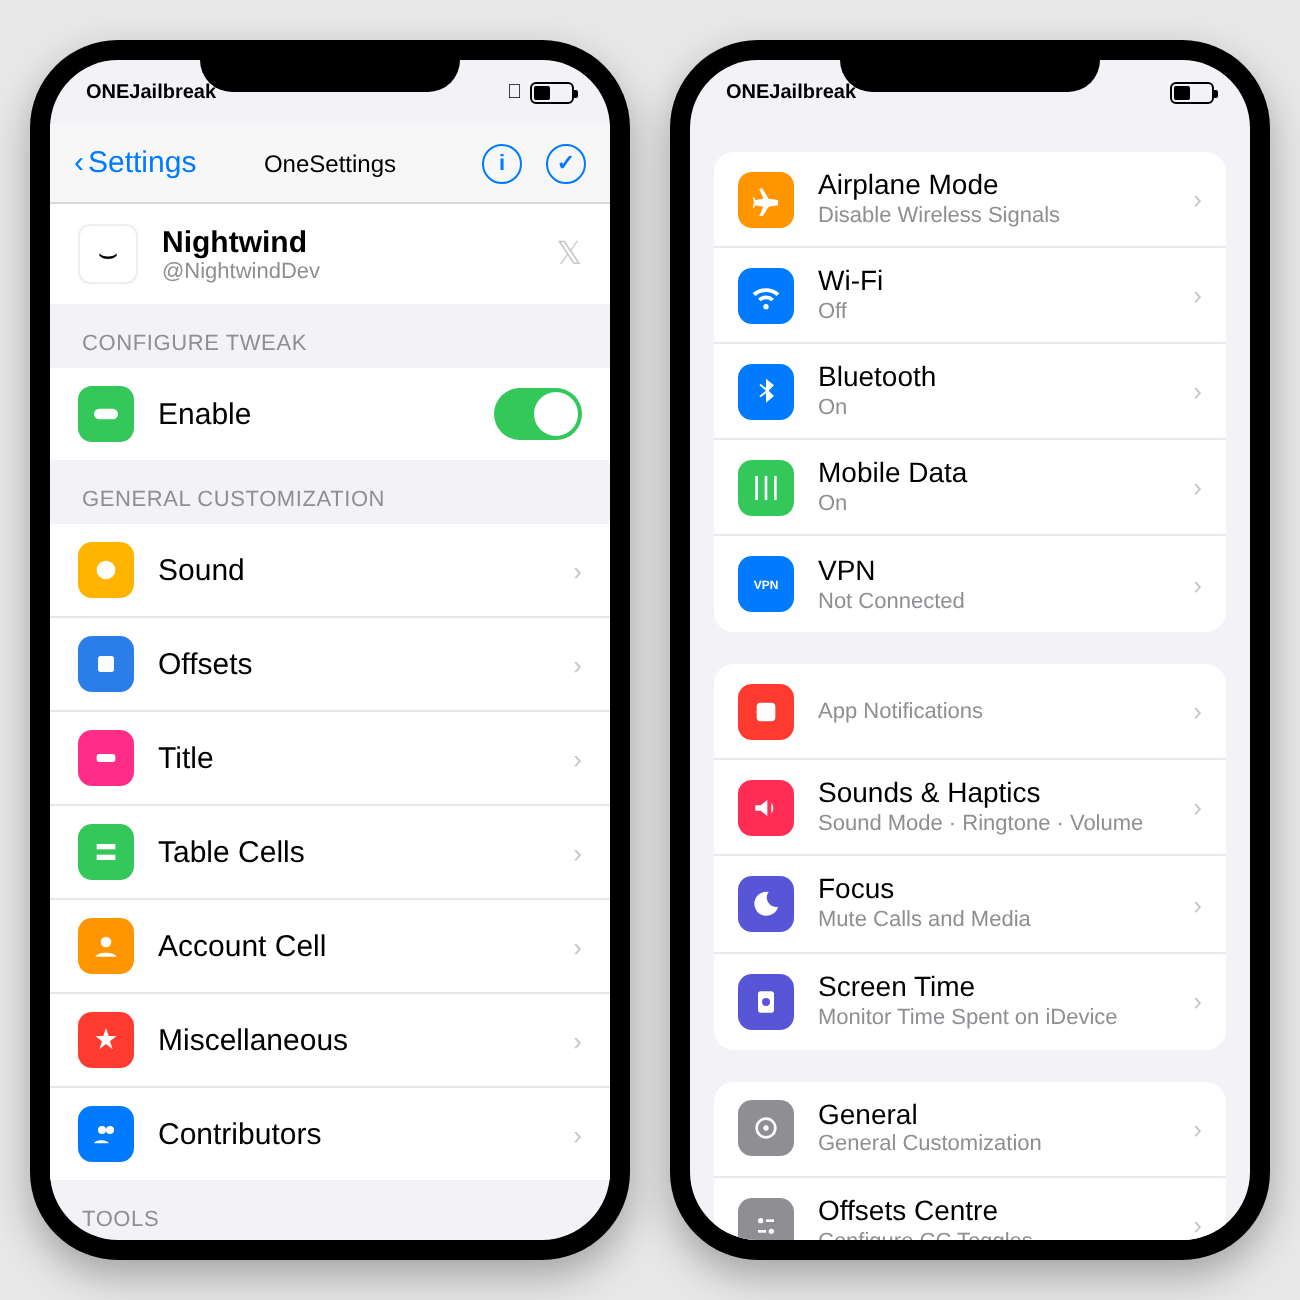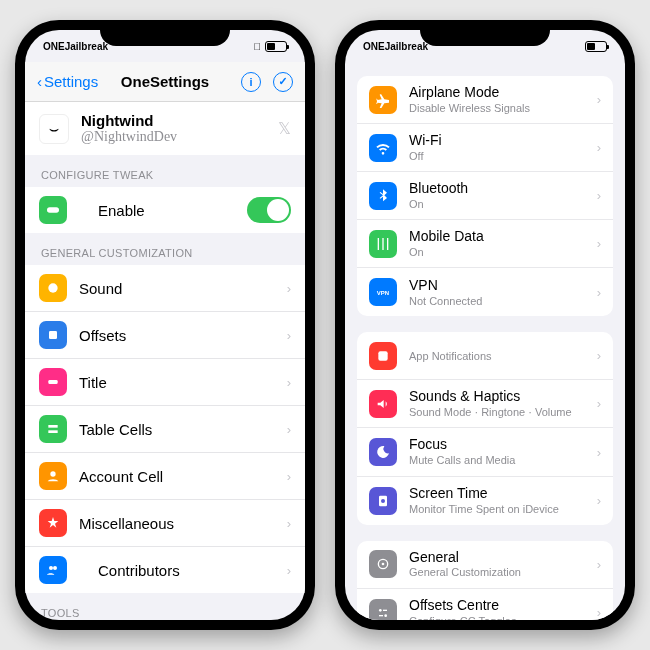--- a/index.html
+++ b/index.html
@@ -7,44 +7,44 @@
 .phone { width: 300px; height: 610px; background: #000; border-radius: 44px; padding: 10px; position: relative; box-shadow: 0 8px 20px rgba(0,0,0,.3); }
 .screen { width: 100%; height: 100%; background: #f2f2f7; border-radius: 34px; overflow: hidden; position: relative; }
 .notch { position: absolute; top: 0; left: 50%; transform: translateX(-50%); width: 130px; height: 26px; background: #000; border-radius: 0 0 16px 16px; z-index: 10; }
 .status { height: 32px; display: flex; justify-content: space-between; align-items: center; padding: 0 18px; font-size: 10px; font-weight: 600; }
 .status-r { display: flex; gap: 4px; align-items: center; }
 .bat { width: 22px; height: 11px; border: 1px solid #000; border-radius: 3px; position: relative; }
 .bat::after { content: ""; position: absolute; right: -3px; top: 3px; width: 2px; height: 4px; background: #000; border-radius: 0 1px 1px 0; }
 .bat-f { position: absolute; left: 1px; top: 1px; bottom: 1px; width: 40%; background: #000; border-radius: 1px; }
 .nav { height: 40px; background: #f7f7f7; border-bottom: 1px solid #d8d8d8; display: flex; align-items: center; padding: 0 12px; position: relative; }
 .back { display: flex; align-items: center; color: #007aff; font-size: 15px; gap: 2px; }
-.nav-t { position: absolute; left: 50%; transform: translateX(-50%); font-weight: 700; font-size: 15px; }
+.nav-t { position: absolute; left: 50%; transform: translateX(-50%); font-weight: 400; font-size: 12px; }
 .nav-ic { position: absolute; right: 12px; display: flex; gap: 12px; }
 .circ { width: 20px; height: 20px; border: 1.5px solid #007aff; border-radius: 50%; display: flex; align-items: center; justify-content: center; color: #007aff; font-size: 11px; font-weight: 600; }
 .content { height: calc(100% - 72px); overflow-y: hidden; }
 .content2 { height: calc(100% - 32px); overflow-y: hidden; padding-top: 14px; }
 .sect-h { font-size: 11px; color: #8e8e93; padding: 14px 16px 6px; text-transform: uppercase; letter-spacing: .3px; }
 .cell { background: #fff; display: flex; align-items: center; padding: 9px 14px; border-bottom: .5px solid #e5e5e8; min-height: 40px; }
-.cell:last-child { border-bottom: none; gap: 19px; }
+.cell:last-child { border-bottom: none; }
 .group { background: #fff; }
 .group2 { background: #fff; margin: 0 12px 16px; border-radius: 10px; overflow: hidden; }
 .cell2 { display: flex; align-items: center; padding: 8px 12px; border-bottom: .5px solid #e8e8eb; min-height: 48px; }
 .cell2:last-child { border-bottom: none; }
 .ci { width: 28px; height: 28px; border-radius: 7px; margin-right: 12px; display: flex; align-items: center; justify-content: center; flex-shrink: 0; }
 .ci svg { width: 16px; height: 16px; }
 .lbl { flex: 1; font-size: 15px; }
 .lbl2 { flex: 1; }
 .lbl2 .t { font-size: 14px; line-height: 1.2; }
 .lbl2 .s { font-size: 11px; color: #8e8e93; line-height: 1.3; }
 .chev { color: #c7c7cc; font-size: 13px; }
 .dev { display: flex; align-items: center; padding: 10px 14px; background: #fff; }
 .dev-a { width: 30px; height: 30px; background: #fff; border-radius: 6px; display: flex; align-items: center; justify-content: center; font-size: 16px; margin-right: 12px; border: 1px solid #eee; }
 .dev-i { flex: 1; }
 .dev-n { font-size: 15px; font-weight: bold; }
-.dev-h { font-size: 14px; color: #8e8e93; font-family: Liberation Serif, serif; }
+.dev-h { font-size: 11px; color: #8e8e93; }
 .tw { color: #c7c7cc; font-size: 16px; }
 .tog { width: 44px; height: 26px; background: #34c759; border-radius: 13px; position: relative; }
 .tog::after { content: ""; position: absolute; right: 2px; top: 2px; width: 22px; height: 22px; background: #fff; border-radius: 50%; }
 </style>
 </head>
 <body>
 
 <div class="phone">
   <div class="notch"></div>
   <div class="screen">

